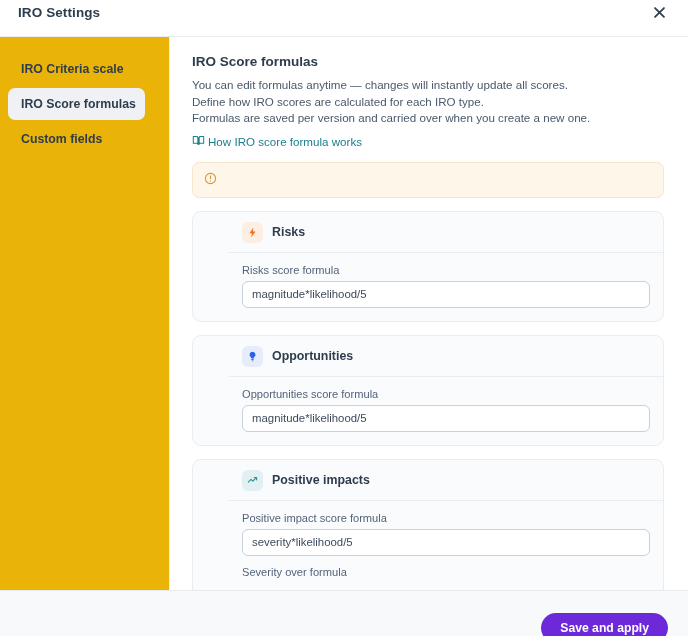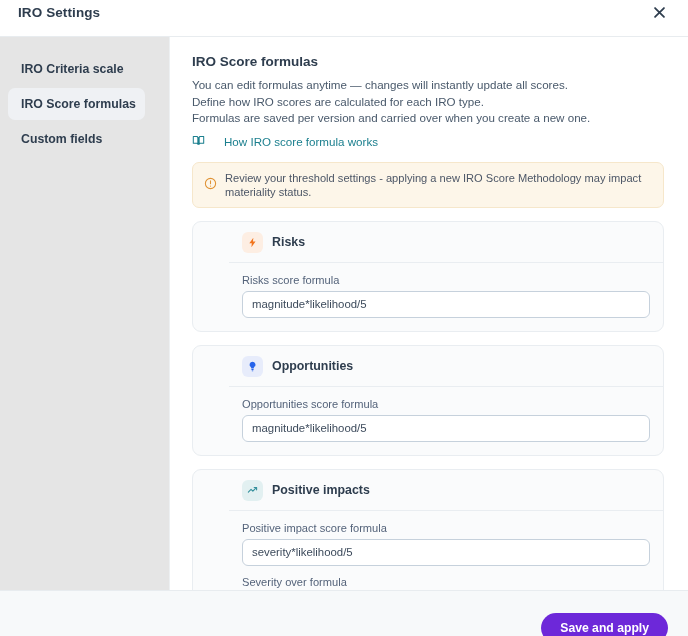--- a/index.html
+++ b/index.html
@@ -62,21 +62,21 @@
     min-height: 0;
     background: #ffffff;
   }
 
   
   .sidebar {
     width: 170px;
     min-width: 170px;
     padding: 16px 24px 0 8px;
     border-right: 1px solid #edf0f2;
-    background: #e5e5e5;
+    background: #eab308;
   }
   .side-item {
     display: block;
     font-size: 12.3px;
     color: #2e3d4e;
     padding: 9px 13px;
     border-radius: 7px;
     margin-bottom: 3px;
     cursor: pointer;
     white-space: nowrap;
@@ -103,21 +103,21 @@
     margin-bottom: 8px;
   }
   .desc-line {
     font-size: 11.6px;
     color: #49596b;
     line-height: 16.5px;
   }
   .help-link {
     display: flex;
     align-items: center;
-    gap: 19px;
+    gap: 3px;
     margin-top: 7px;
     font-size: 11.6px;
     color: #1b7f8e;
     cursor: pointer;
     width: fit-content;
   }
   .help-link .lbl { text-decoration: none; }
 
   
   .warn {
@@ -259,21 +259,20 @@
       </div>
 
       <div class="warn">
         <span>
           <svg width="13" height="13" viewBox="0 0 16 16" fill="none" stroke="#e09336" stroke-width="1.3">
             <circle cx="8" cy="8" r="6.3"></circle>
             <path d="M8 4.8v3.6" stroke-linecap="round"></path>
             <circle cx="8" cy="11.1" r="0.75" fill="#e09336" stroke="none"></circle>
           </svg>
         </span>
-        <span class="warn-text">Review your threshold settings - applying a new IRO Score Methodology may impact materiality status.</span>
       </div>
 
       <div class="cards">
 
         <div class="card">
           <div class="card-head">
             <span class="card-icon" style="background:#fdeee3">
               <svg width="11" height="11" viewBox="0 0 16 16" fill="#f2741d">
                 <path d="M9.2 1 3.4 9.1h3.6L6.4 15l6-8.3H8.7z"></path>
               </svg>

